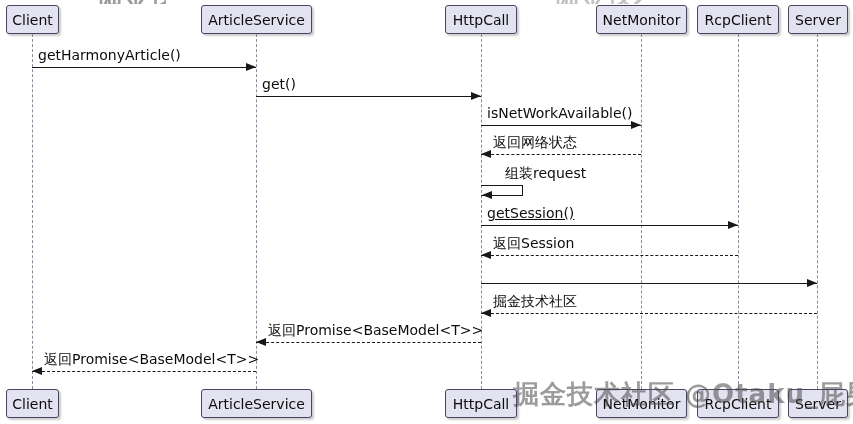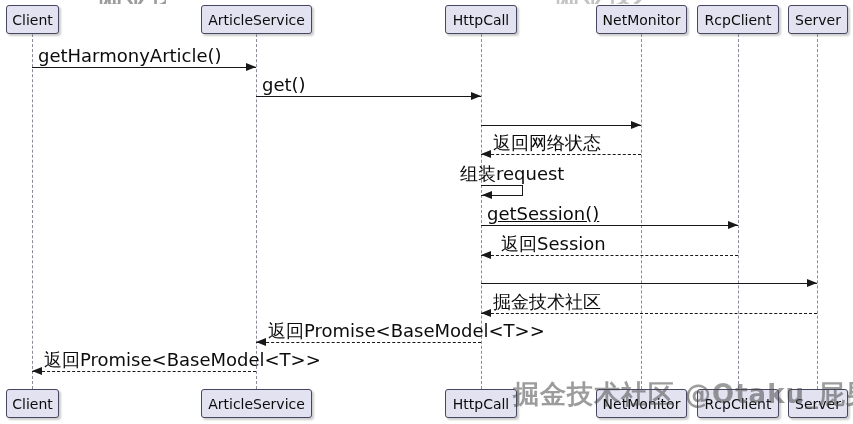--- a/index.html
+++ b/index.html
@@ -37,21 +37,21 @@
   }
   .mline {
     position: absolute;
     height: 0;
     border-top: 1px solid var(--arrow, #181818);
     z-index: 3;
   }
   .mline.dashed { border-top-style: dashed; }
   .mlabel {
     position: absolute;
-    font-size: 18px;
+    font-size: 14px;
     height: 17px;
     line-height: 17px;
     white-space: nowrap;
     color: var(--text, #0c0c0c);
     z-index: 3;
   }
   .arrow-right {
     position: absolute;
     width: 0; height: 0;
     border-left: 10px solid var(--arrow, #181818);
@@ -136,32 +136,33 @@
     <div class="pbox" style="left: 788px; top: 5px; width: 60px; height: 29px;">Server</div>
     <div class="pbox" style="left: 788px; top: 389px; width: 60px; height: 29px;">Server</div>
     <div class="mline" style="left: 32px; top: 67px; width: 224px;"></div>
     <div class="arrow-right" style="left: 246px; top: 63px;"></div>
     <div class="mlabel" style="left: 38px; top: 47px;">getHarmonyArticle()</div>
     <div class="mline" style="left: 256px; top: 96px; width: 225px;"></div>
     <div class="arrow-right" style="left: 471px; top: 92px;"></div>
     <div class="mlabel" style="left: 262px; top: 76px;">get()</div>
     <div class="mline" style="left: 481px; top: 125px; width: 160px;"></div>
     <div class="arrow-right" style="left: 631px; top: 121px;"></div>
+    <div class="mlabel" style="left: 487px; top: 105px;">isNetWorkAvailable()</div>
     <div class="mline dashed" style="left: 481px; top: 154px; width: 160px;"></div>
     <div class="arrow-left" style="left: 481px; top: 150px;"></div>
     <div class="mlabel" style="left: 493px; top: 134px;">返回网络状态</div>
-    <div class="mlabel" style="left: 460px; top: 165px;">组装request</div>
+    <div class="mlabel" style="left: 505px; top: 165px;">组装request</div>
     <div class="selfloop" style="left: 481px; top: 185px; width: 42px; height: 11px;"></div>
     <div class="arrow-left" style="left: 482px; top: 191px;"></div>
     <div class="mline" style="left: 481px; top: 225px; width: 257px;"></div>
     <div class="arrow-right" style="left: 728px; top: 221px;"></div>
     <div class="mlabel" style="left: 487px; top: 205px; text-decoration: underline;">getSession()</div>
     <div class="mline dashed" style="left: 481px; top: 255px; width: 257px;"></div>
     <div class="arrow-left" style="left: 481px; top: 251px;"></div>
-    <div class="mlabel" style="left: 493px; top: 235px; margin-left: 8px;">返回Session</div>
+    <div class="mlabel" style="left: 493px; top: 235px;">返回Session</div>
     <div class="mline" style="left: 481px; top: 283px; width: 336px;"></div>
     <div class="arrow-right" style="left: 807px; top: 279px;"></div>
     <div class="mline dashed" style="left: 481px; top: 313px; width: 336px;"></div>
     <div class="arrow-left" style="left: 481px; top: 309px;"></div>
     <div class="mlabel" style="left: 493px; top: 293px;">掘金技术社区</div>
     <div class="mline dashed" style="left: 256px; top: 342px; width: 225px;"></div>
     <div class="arrow-left" style="left: 256px; top: 338px;"></div>
     <div class="mlabel" style="left: 268px; top: 322px;">返回Promise&lt;BaseModel&lt;T&gt;&gt;</div>
     <div class="mline dashed" style="left: 32px; top: 371px; width: 224px;"></div>
     <div class="arrow-left" style="left: 32px; top: 367px;"></div>

